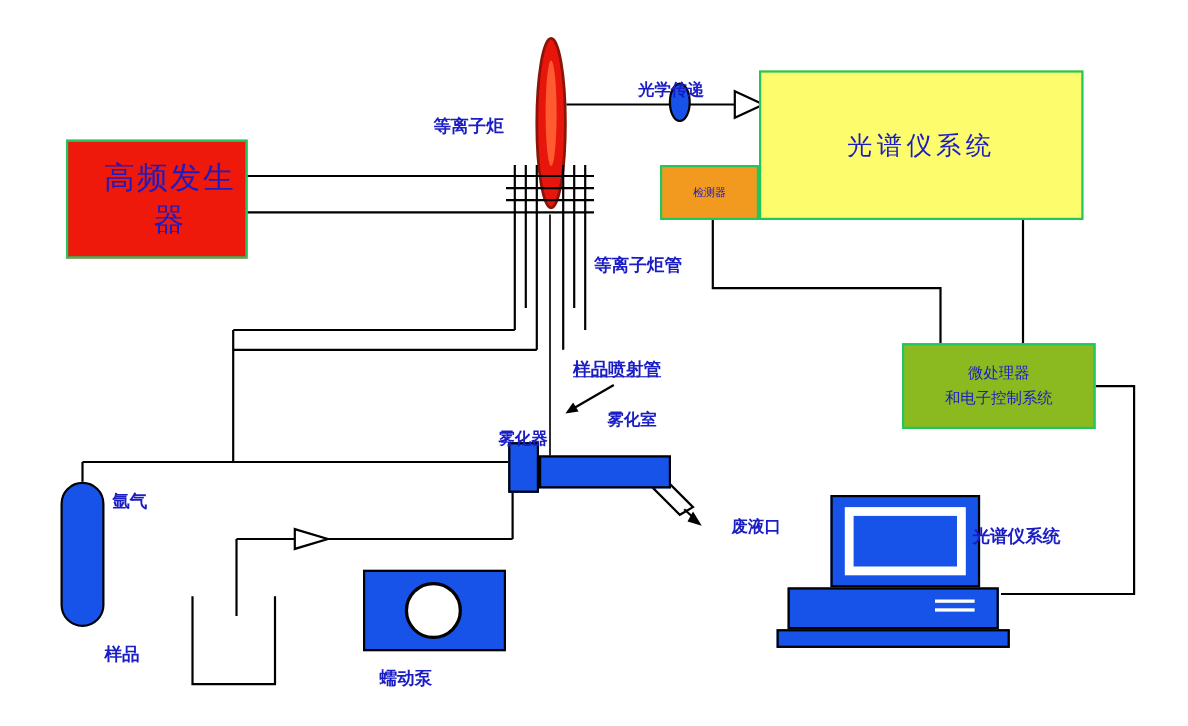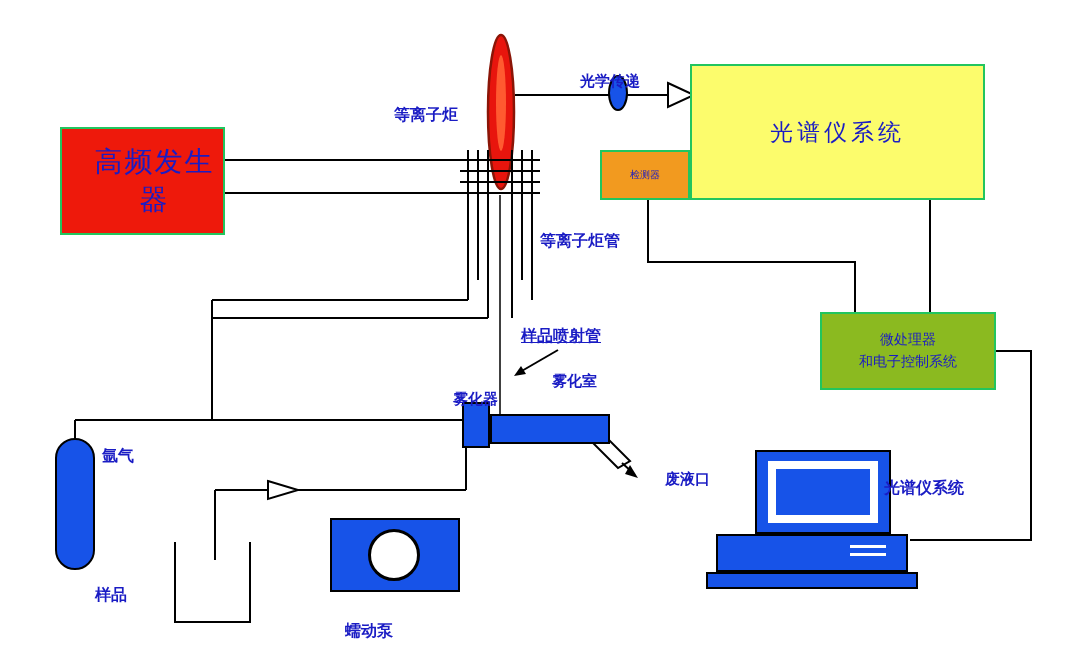--- a/index.html
+++ b/index.html
@@ -133,16 +133,16 @@
 
   <div class="lbl" style="left:394px;top:105px;">等离子炬</div>
   <div class="lbl f15" style="left:580px;top:72px;">光学传递</div>
   <div class="lbl" style="left:540px;top:231px;text-align:center;">等离子炬管</div>
   <div class="lbl" style="left:521px;top:326px;text-decoration:underline;">样品喷射管</div>
   <div class="lbl f15" style="left:453px;top:390px;">雾化器</div>
   <div class="lbl f15" style="left:536px;top:372px;margin-left:16px;">雾化室</div>
   <div class="lbl f15" style="left:622px;top:470px;margin-left:43px;">废液口</div>
   <div class="lbl" style="left:102px;top:446px;">氩气</div>
   <div class="lbl" style="left:95px;top:585px;">样品</div>
-  <div class="lbl" style="left:345px;top:621px;">蠕动泵</div>
+  <div class="lbl" style="left:345px;top:607px;">蠕动泵</div>
   <div class="lbl" style="left:884px;top:478px;">光谱仪系统</div>
 
 </div>
 
 </body></html>

